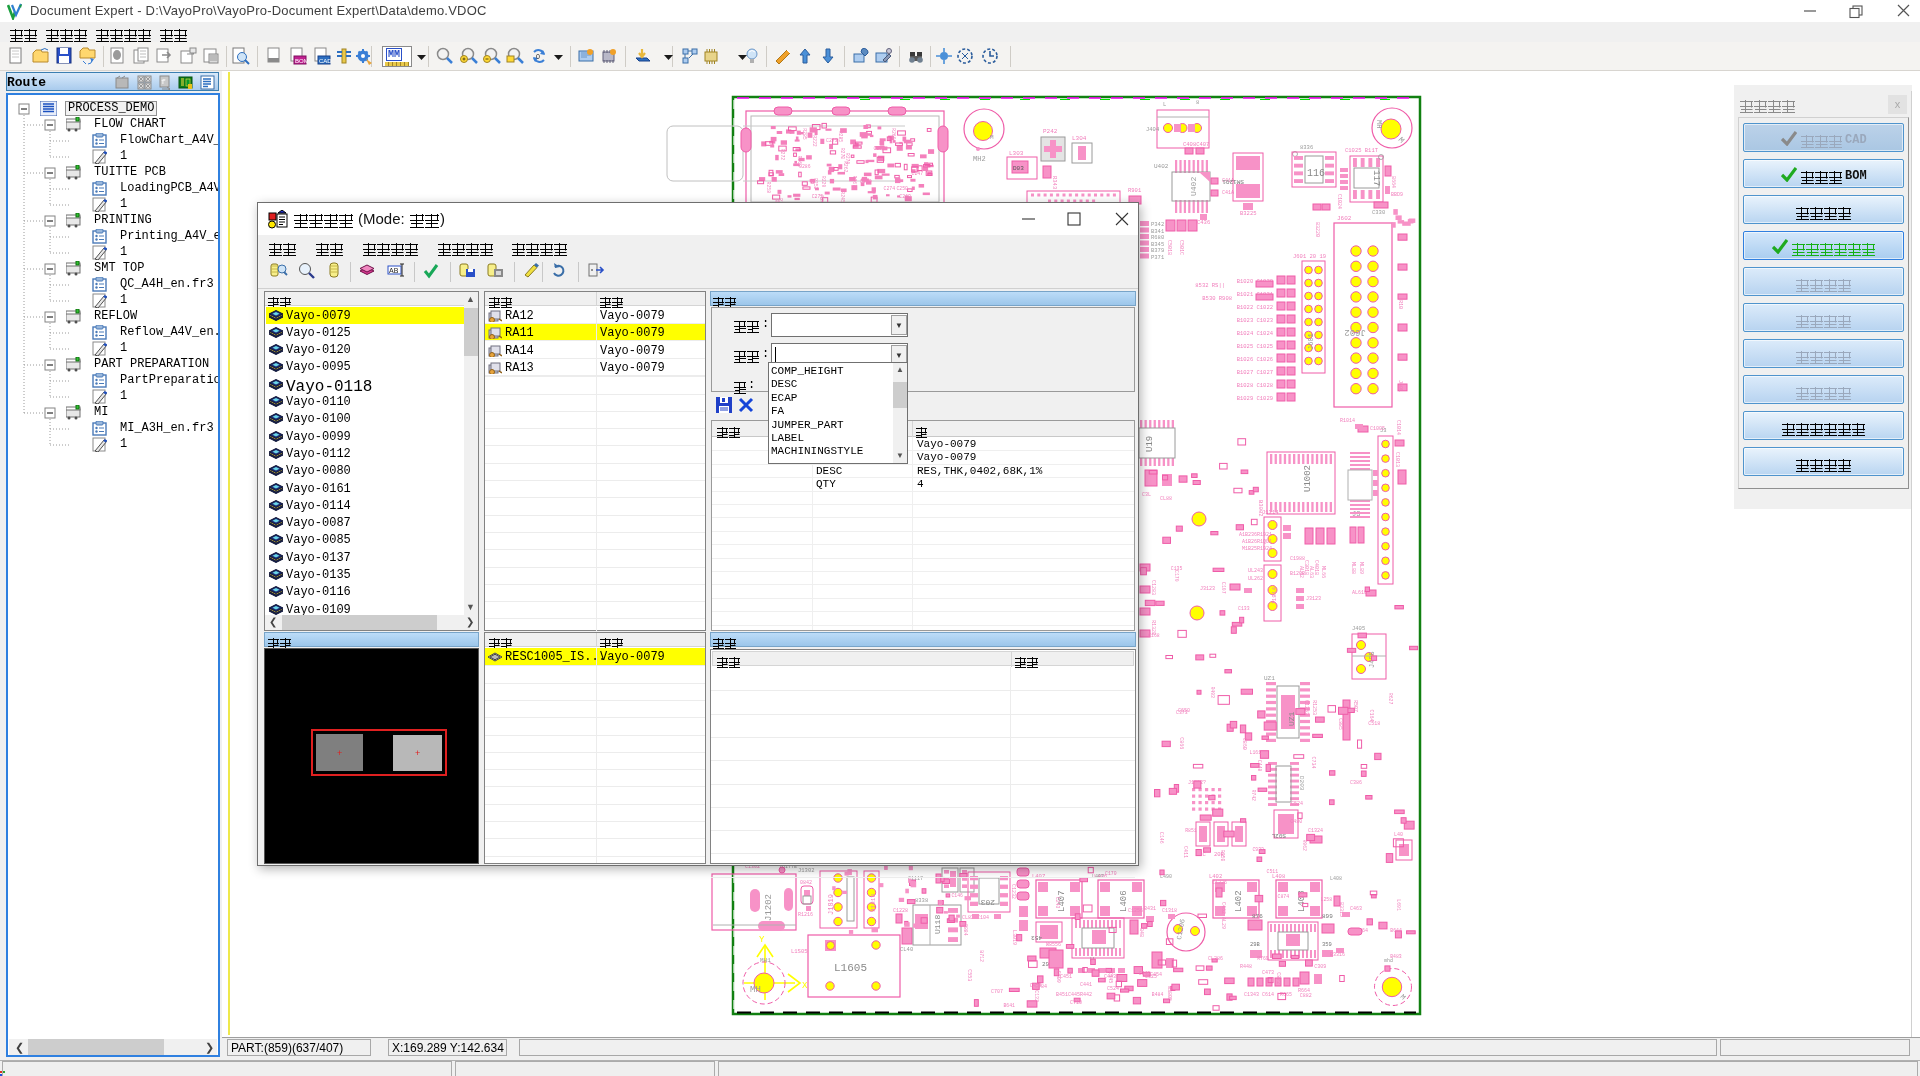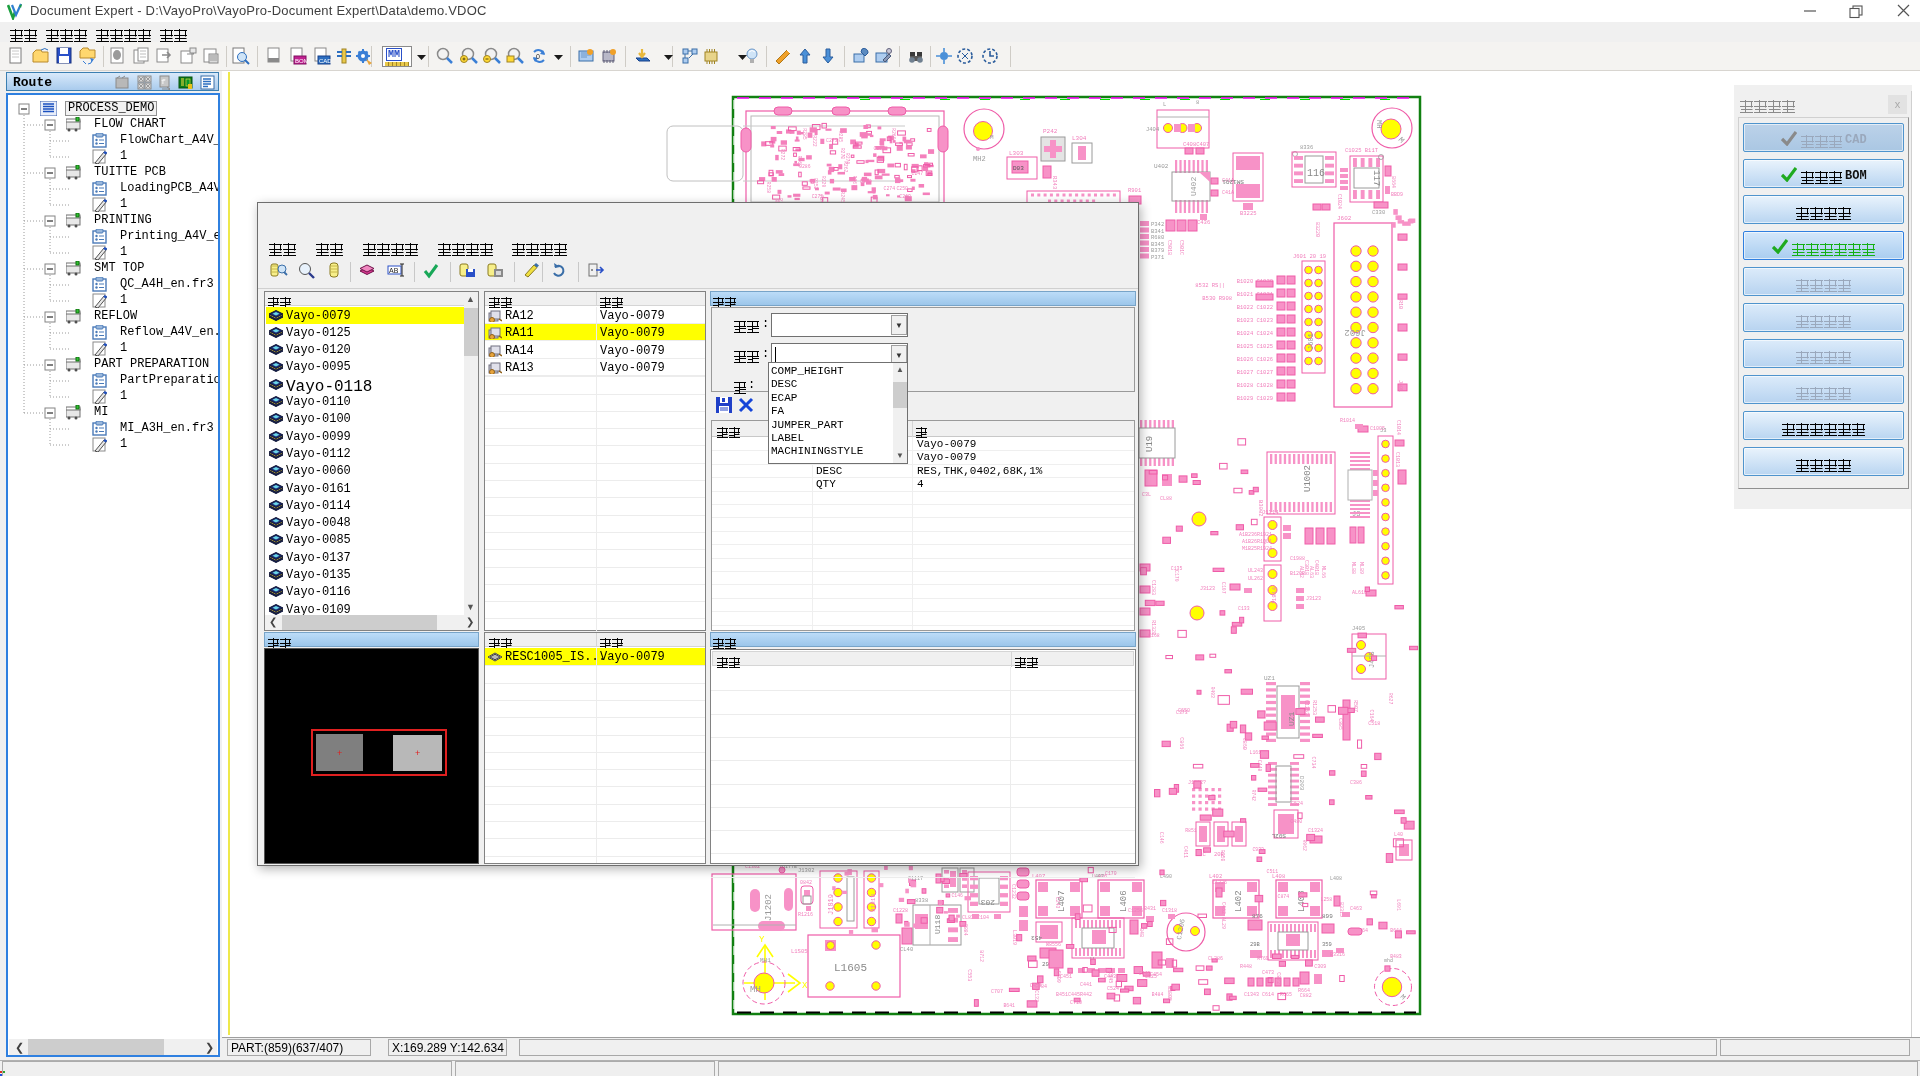--- a/index.html
+++ b/index.html
@@ -1380,21 +1380,21 @@
     </svg>
     <svg class="abs" style="left:663px;top:10px" width="11" height="11" viewBox="0 0 11 11">
       <path d="M1 3 h9 l-4.5 5z" fill="#1a1a1a"></path>
     </svg>
     <svg class="abs" style="left:737px;top:10px" width="11" height="11" viewBox="0 0 11 11">
       <path d="M1 3 h9 l-4.5 5z" fill="#1a1a1a"></path>
     </svg>
   </div>
 <div class="abs" style="left:6px;top:72px;width:215px;height:986px;background:#f0f0f0">
     <div class="abs" style="left:0;top:0;width:213px;height:19px;background:linear-gradient(#d8e9fa,#a9cbed);border:1px solid #3c7fb1">
-      <span class="mono abs" style="left:6px;top:2px;font-size:13px;font-weight:bold">Route</span>
+      <span class="mono abs" style="left:0;top:2px;font-size:13px;font-weight:bold">Route</span>
       <svg class="abs" style="left:108px;top:2px" width="15" height="15" viewBox="0 0 15 15">
         <rect x="1" y="3" width="12" height="10" fill="#b8b8b8" stroke="#8a8a8a"></rect>
         <path d="M2 3 l3 -2 m2 2 l3 -2" stroke="#8a8a8a"></path>
       </svg>
       <svg class="abs" style="left:130px;top:2px" width="15" height="15" viewBox="0 0 15 15">
         <rect x="1" y="1" width="6" height="6" fill="#d8d8d8" stroke="#8a8a8a"></rect>
         <rect x="8" y="1" width="6" height="6" fill="#d8d8d8" stroke="#8a8a8a"></rect>
         <rect x="1" y="8" width="6" height="6" fill="#d8d8d8" stroke="#8a8a8a"></rect>
         <rect x="8" y="8" width="6" height="6" fill="#d8d8d8" stroke="#8a8a8a"></rect>
         <path d="M2 2l4 4m0-4l-4 4M9 2l4 4m0-4l-4 4M2 9l4 4m0-4l-4 4M9 9l4 4m0-4l-4 4" stroke="#9a9a9a"></path>
@@ -1672,20 +1672,38 @@
     </div>
     <div class="abs" style="left:9px;top:340px;width:161px;height:29px;background:linear-gradient(#e9f3fc,#b9d5f1);border:1px solid #4f94cd;border-radius:2px;box-shadow:inset 0 0 0 1px rgba(255,255,255,.6)">
       <span class="abs" style="left:38px;top:8px"><i class="z s13 "></i><i class="z s13 "></i><i class="z s13 "></i><i class="z s13 "></i><i class="z s13 "></i><i class="z s13 "></i></span>
     </div>
     <div class="abs" style="left:9px;top:376px;width:161px;height:29px;background:linear-gradient(#e9f3fc,#b9d5f1);border:1px solid #4f94cd;border-radius:2px;box-shadow:inset 0 0 0 1px rgba(255,255,255,.6)">
       <span class="abs" style="left:52px;top:8px"><i class="z s13 "></i><i class="z s13 "></i><i class="z s13 "></i><i class="z s13 "></i></span>
     </div>
     <div class="abs" style="left:177px;top:20px;width:1px;height:1018px;background:#d0d0d0"></div>
   </div>
 <div class="abs" style="left:257px;top:202px;width:882px;height:664px;background:#f0f0f0;border:1px solid #6e6e6e;box-shadow:2px 3px 10px rgba(0,0,0,.3)">
+    <div class="abs" style="left:0;top:0;width:880px;height:32px;background:#fff">
+      <svg class="abs" style="left:10px;top:7px" width="20" height="19" viewBox="0 0 20 19">
+        <rect x="1" y="3" width="7" height="7" fill="#e02020" stroke="#000"></rect>
+        <circle cx="4" cy="14.5" r="3.5" fill="#ffe800" stroke="#000"></circle>
+        <rect x="9" y="4" width="10" height="13" fill="#fff" stroke="#000"></rect>
+        <path d="M11 7h6M11 9.5h6M11 12h6M11 14.5h4" stroke="#000"></path>
+        <path d="M14 0 l4 3 h-8z" fill="#2030d0" stroke="#000"></path>
+      </svg>
+      <span class="abs" style="left:36px;top:8px"><i class="z s14 "></i><i class="z s14 "></i><i class="z s14 "></i><i class="z s14 "></i></span>
+      <span class="abs" style="left:100px;top:7px;font-size:15px;color:#111"> (Mode:</span>
+      <span class="abs" style="left:152px;top:8px"><i class="z s14 "></i><i class="z s14 "></i></span>
+      <span class="abs" style="left:182px;top:7px;font-size:15px;color:#111">)</span>
+      <svg class="abs" style="left:752px;top:0" width="128" height="32" viewBox="0 0 128 32">
+        <line x1="12" y1="16" x2="25" y2="16" stroke="#333" stroke-width="1.1"></line>
+        <rect x="58" y="10" width="12" height="12" fill="none" stroke="#333" stroke-width="1.1"></rect>
+        <path d="M106 10 l12 12 M118 10 l-12 12" stroke="#333" stroke-width="1.1"></path>
+      </svg>
+    </div>
     <div class="abs" style="left:0;top:32px;width:880px;height:23px;background:#f0f0f0">
       <span class="abs" style="left:11px;top:5px"><i class="z s13 "></i><i class="z s13 "></i></span>
       <span class="abs" style="left:58px;top:5px"><i class="z s13 "></i><i class="z s13 "></i></span>
       <span class="abs" style="left:105px;top:5px"><i class="z s13 "></i><i class="z s13 "></i><i class="z s13 "></i><i class="z s13 "></i></span>
       <span class="abs" style="left:180px;top:5px"><i class="z s13 "></i><i class="z s13 "></i><i class="z s13 "></i><i class="z s13 "></i></span>
       <span class="abs" style="left:254px;top:5px"><i class="z s13 "></i><i class="z s13 "></i><i class="z s13 "></i><i class="z s13 "></i></span>
     </div>
     <div class="abs" style="left:0;top:55px;width:880px;height:31px;background:#f0f0f0;border-bottom:1px solid #d0d0d0">
       <div class="abs" style="left:92px;top:4px;width:1px;height:20px;background:#c8c8c8"></div>
       <div class="abs" style="left:156px;top:4px;width:1px;height:20px;background:#c8c8c8"></div>
@@ -1828,21 +1846,21 @@
         </svg>
         <span class="abs mono" style="left:20px;top:2px;font-size:12px;white-space:pre">Vayo-0112</span>
       </div>
       <div class="abs" style="left:1px;top:170px;width:198px;height:17px;">
         <svg class="abs" style="left:2px;top:2px" width="16" height="13" viewBox="0 0 16 13">
           <path d="M1 8 l7 -3.5 7 3.5 -7 3.5z" fill="#16245e" stroke="#0a1030"></path>
           <path d="M1 6.5 l7 -3.5 7 3.5 -7 3.5z" fill="#ffe34d" stroke="#0a1030"></path>
           <path d="M1 5 l7 -3.5 7 3.5 -7 3.5z" fill="#1a2a6e" stroke="#0a1030"></path>
           <path d="M4.5 4.8 l3.5 -1.8 3.5 1.8 -3.5 1.8z" fill="#6ad4e8"></path>
         </svg>
-        <span class="abs mono" style="left:20px;top:2px;font-size:12px;white-space:pre">Vayo-0060</span>
+        <span class="abs mono" style="left:20px;top:2px;font-size:12px;white-space:pre">Vayo-0080</span>
       </div>
       <div class="abs" style="left:1px;top:188px;width:198px;height:17px;">
         <svg class="abs" style="left:2px;top:2px" width="16" height="13" viewBox="0 0 16 13">
           <path d="M1 8 l7 -3.5 7 3.5 -7 3.5z" fill="#16245e" stroke="#0a1030"></path>
           <path d="M1 6.5 l7 -3.5 7 3.5 -7 3.5z" fill="#ffe34d" stroke="#0a1030"></path>
           <path d="M1 5 l7 -3.5 7 3.5 -7 3.5z" fill="#1a2a6e" stroke="#0a1030"></path>
           <path d="M4.5 4.8 l3.5 -1.8 3.5 1.8 -3.5 1.8z" fill="#6ad4e8"></path>
         </svg>
         <span class="abs mono" style="left:20px;top:2px;font-size:12px;white-space:pre">Vayo-0161</span>
       </div>
@@ -1855,21 +1873,21 @@
         </svg>
         <span class="abs mono" style="left:20px;top:2px;font-size:12px;white-space:pre">Vayo-0114</span>
       </div>
       <div class="abs" style="left:1px;top:222px;width:198px;height:17px;">
         <svg class="abs" style="left:2px;top:2px" width="16" height="13" viewBox="0 0 16 13">
           <path d="M1 8 l7 -3.5 7 3.5 -7 3.5z" fill="#16245e" stroke="#0a1030"></path>
           <path d="M1 6.5 l7 -3.5 7 3.5 -7 3.5z" fill="#ffe34d" stroke="#0a1030"></path>
           <path d="M1 5 l7 -3.5 7 3.5 -7 3.5z" fill="#1a2a6e" stroke="#0a1030"></path>
           <path d="M4.5 4.8 l3.5 -1.8 3.5 1.8 -3.5 1.8z" fill="#6ad4e8"></path>
         </svg>
-        <span class="abs mono" style="left:20px;top:2px;font-size:12px;white-space:pre">Vayo-0048</span>
+        <span class="abs mono" style="left:20px;top:2px;font-size:12px;white-space:pre">Vayo-0087</span>
       </div>
       <div class="abs" style="left:1px;top:239px;width:198px;height:17px;">
         <svg class="abs" style="left:2px;top:2px" width="16" height="13" viewBox="0 0 16 13">
           <path d="M1 8 l7 -3.5 7 3.5 -7 3.5z" fill="#16245e" stroke="#0a1030"></path>
           <path d="M1 6.5 l7 -3.5 7 3.5 -7 3.5z" fill="#ffe34d" stroke="#0a1030"></path>
           <path d="M1 5 l7 -3.5 7 3.5 -7 3.5z" fill="#1a2a6e" stroke="#0a1030"></path>
           <path d="M4.5 4.8 l3.5 -1.8 3.5 1.8 -3.5 1.8z" fill="#6ad4e8"></path>
         </svg>
         <span class="abs mono" style="left:20px;top:2px;font-size:12px;white-space:pre">Vayo-0085</span>
       </div>

